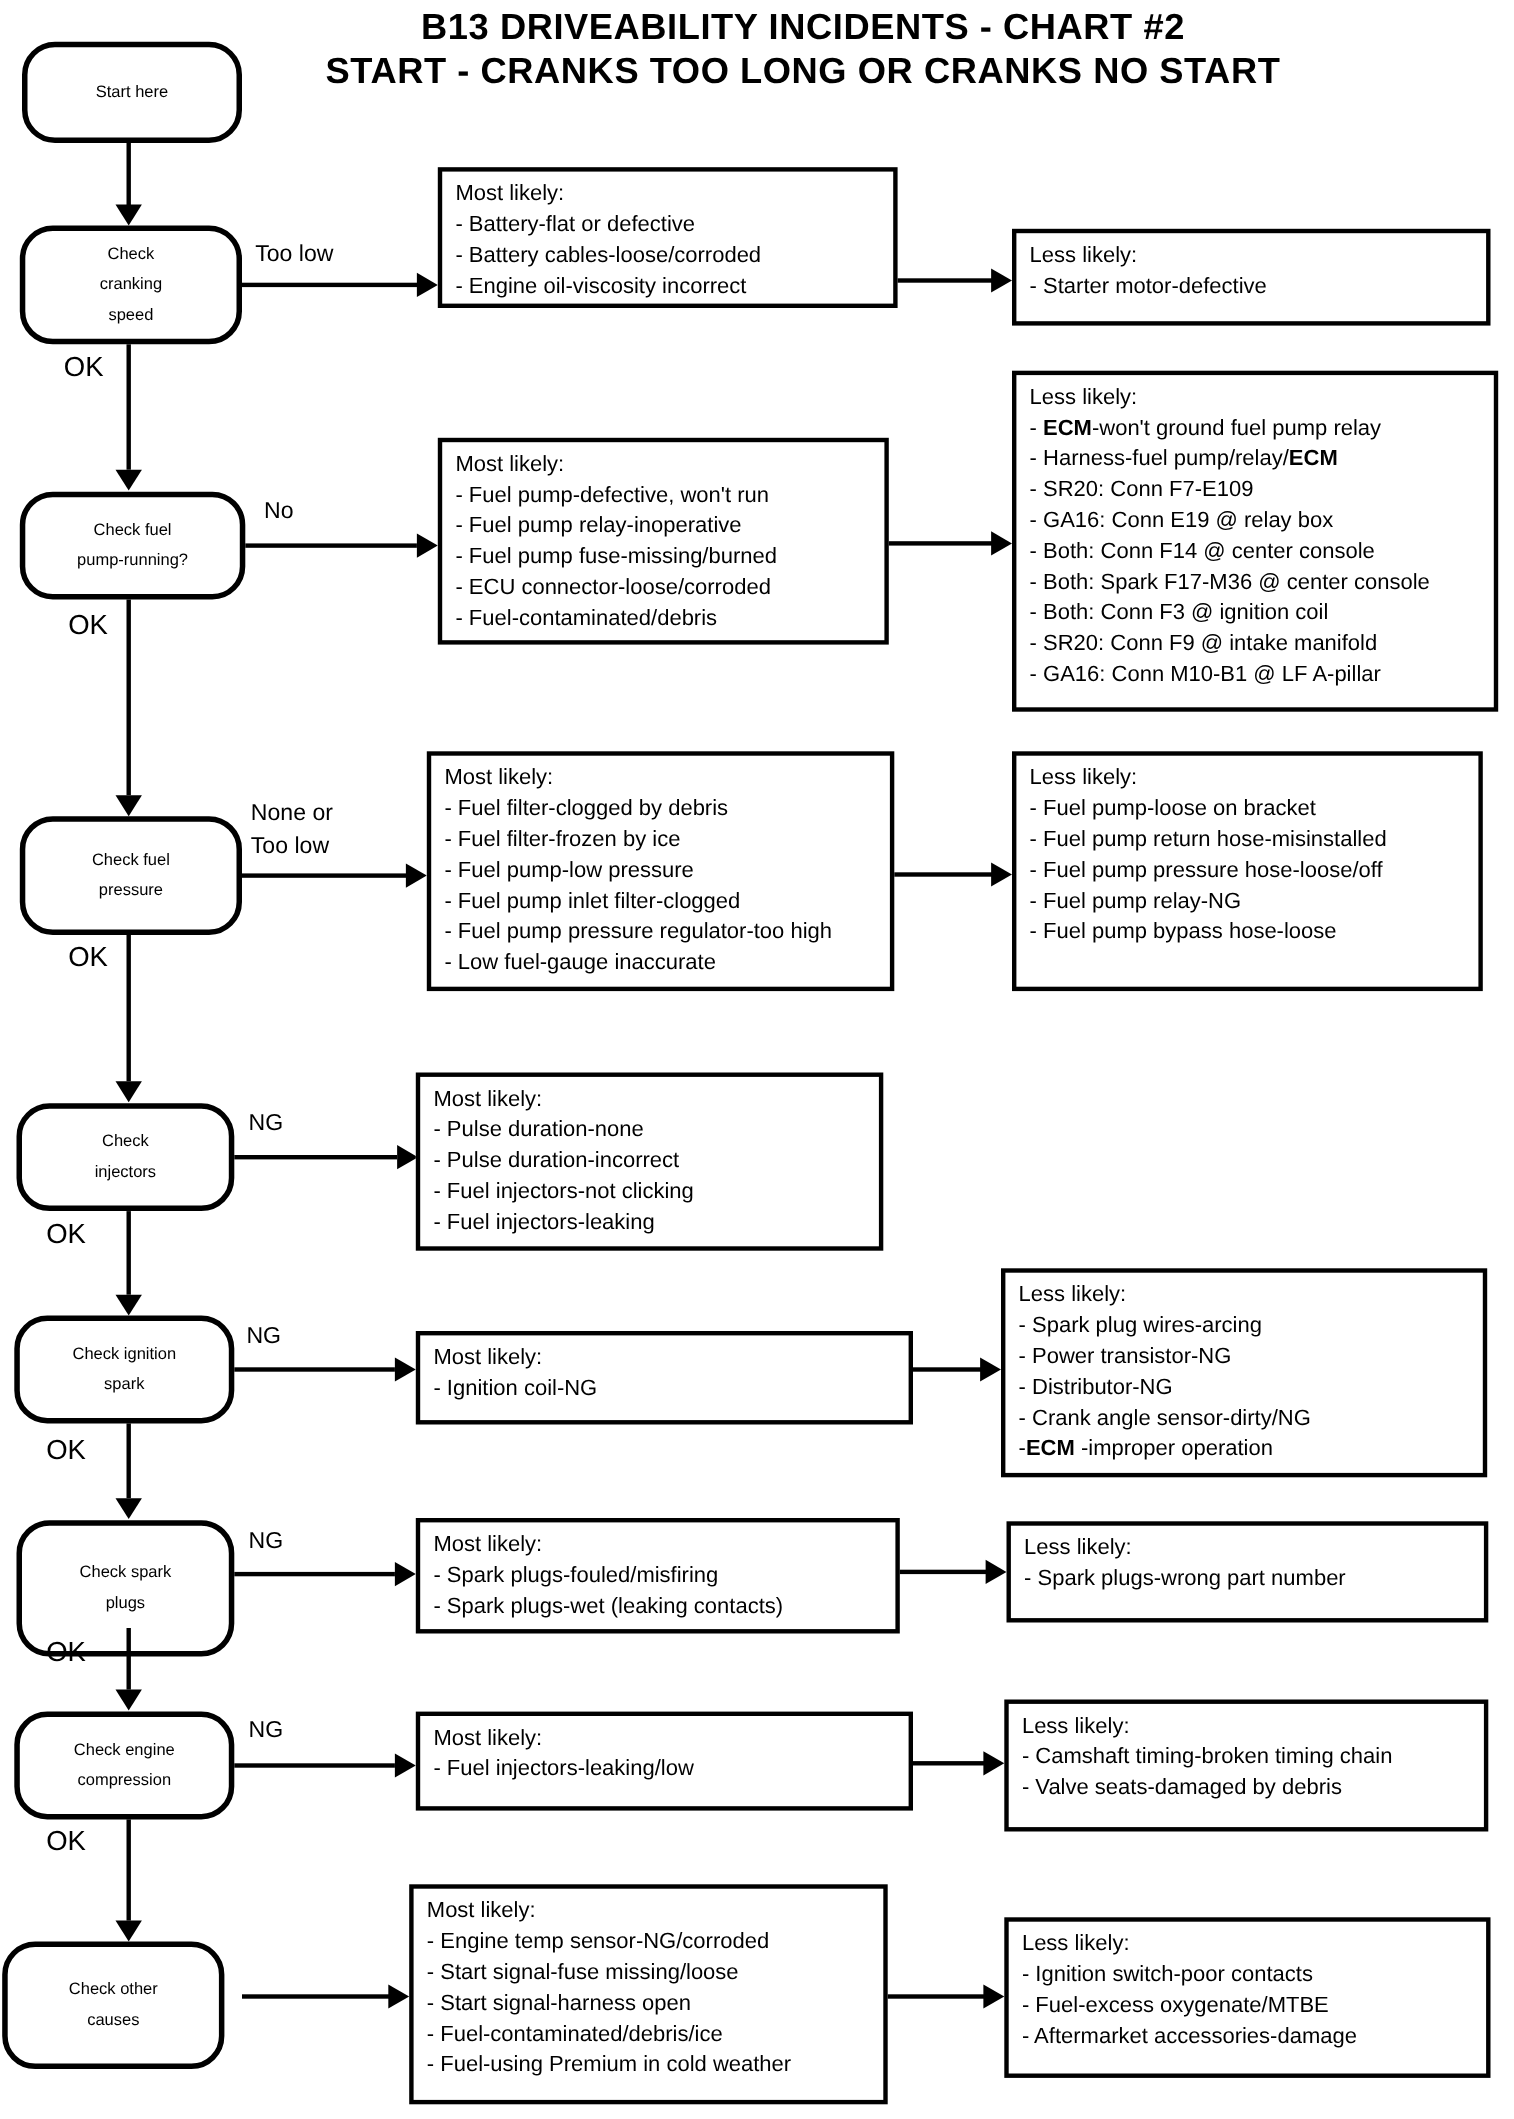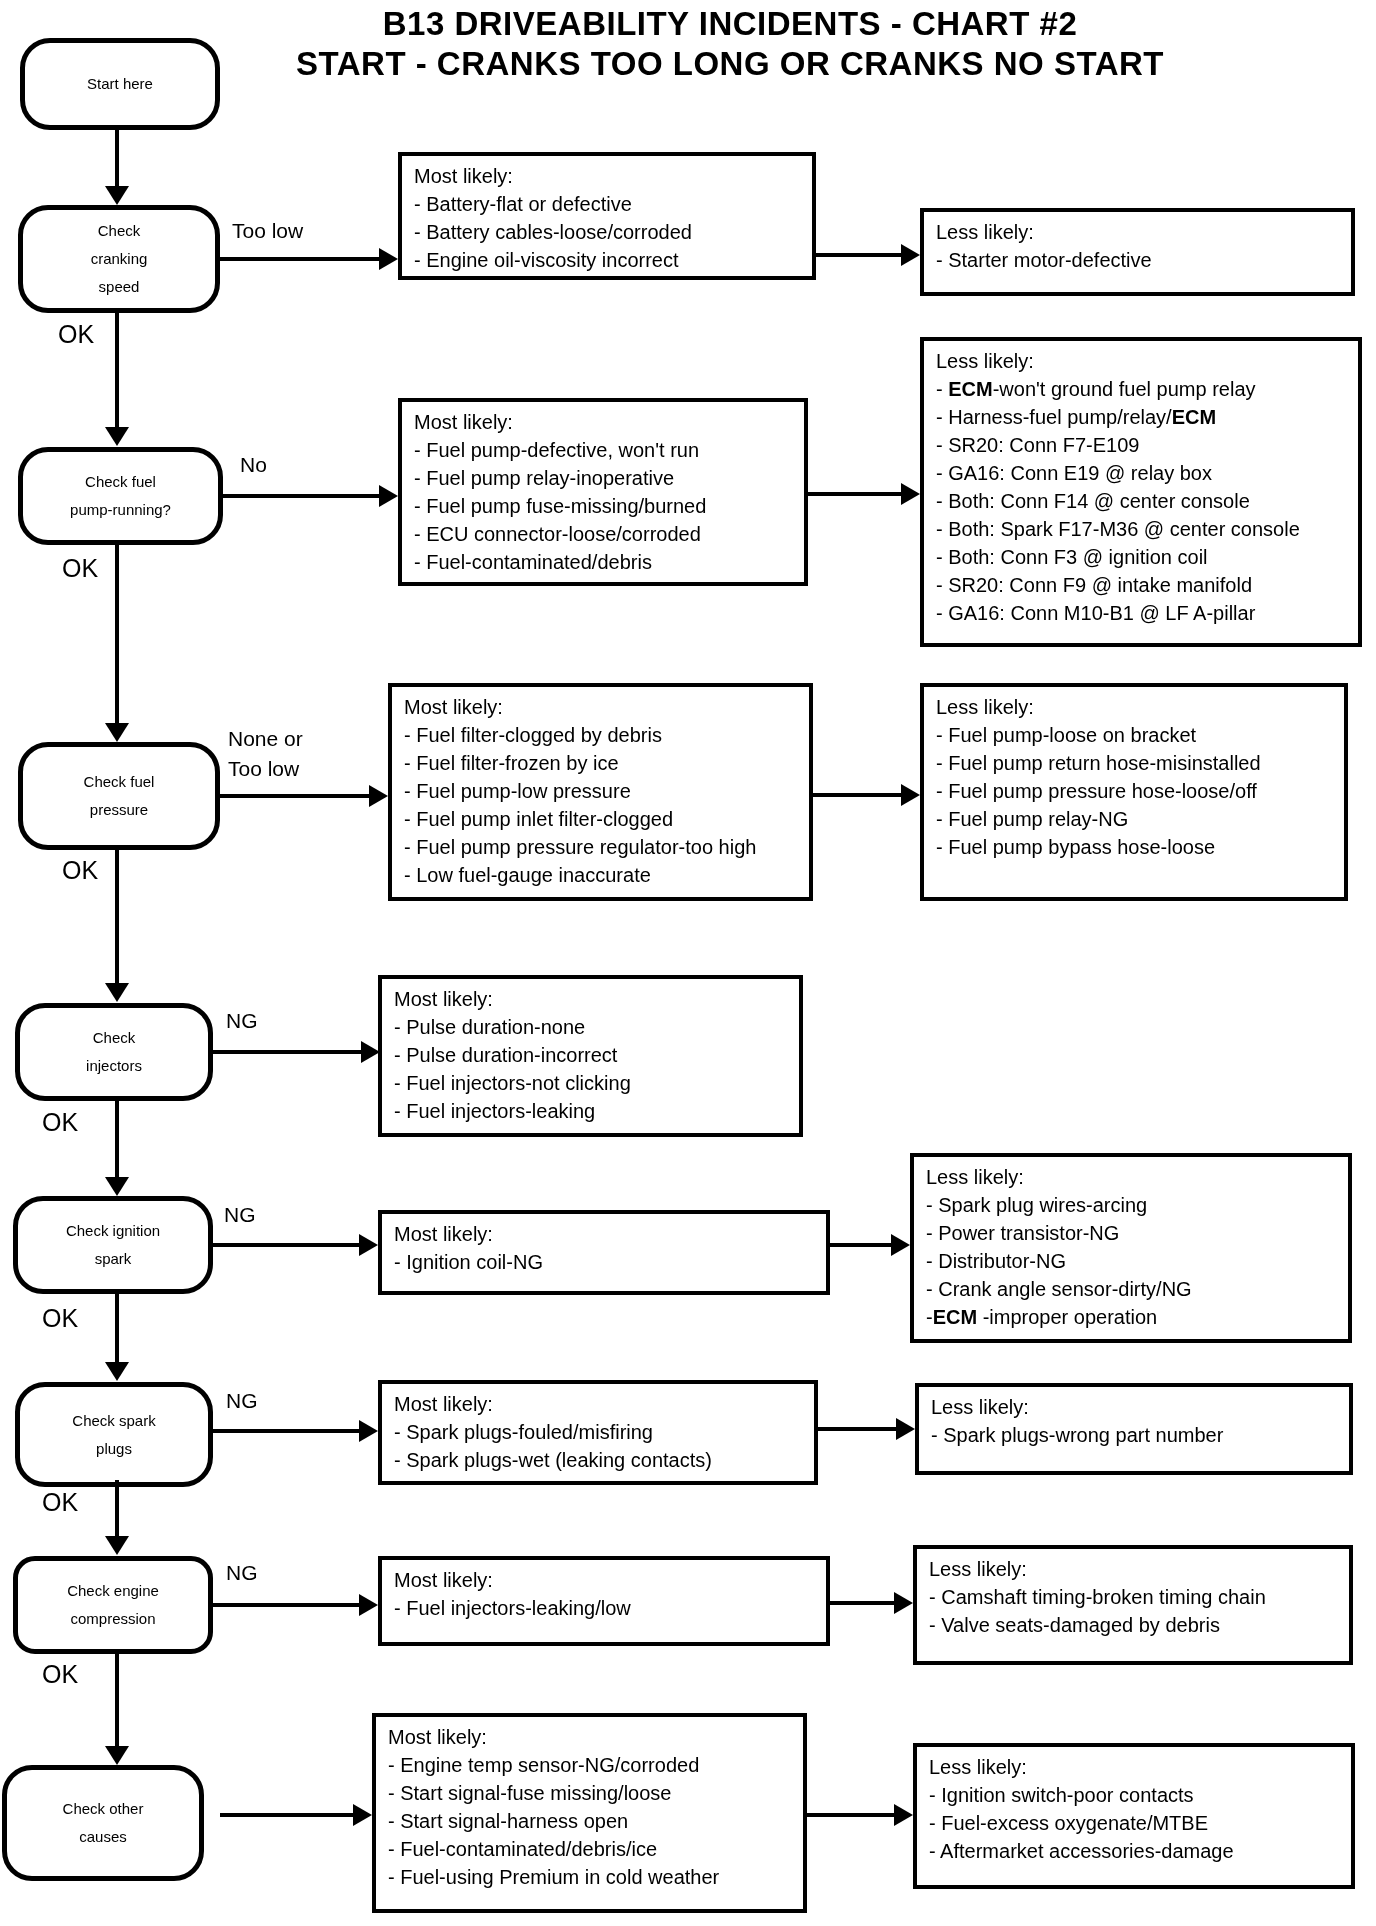--- a/index.html
+++ b/index.html
@@ -169,21 +169,21 @@
         <div class="li-line">- Power transistor-NG</div>
         <div class="li-line">- Distributor-NG</div>
         <div class="li-line">- Crank angle sensor-dirty/NG</div>
         <div class="li-line">-<b>ECM</b> -improper operation</div>
       </div>
   </div>
   <div class="ok" style="left:42px;top:1304px;">OK</div>
   <div class="vl" style="left:115px;top:1294px;height:68px;"></div>
   <div class="ad" style="left:105px;top:1362px;"></div>
 
-  <div class="node" style="left:15px;top:1382px;width:198px;height:105px;">Check spark
+  <div class="node" style="left:15px;top:1382px;width:198px;height:124px;">Check spark
 plugs</div>
   <div class="lbl" style="left:226px;top:1386px;">NG</div>
   <div class="hl" style="left:213px;top:1429px;width:146px;"></div>
   <div class="ar" style="left:359px;top:1420px;"></div>
   <div class="rect" style="left:378px;top:1380px;width:440px;height:105px;">
     <div class="hdr">Most likely:</div>
     <div>
         <div class="li-line">- Spark plugs-fouled/misfiring</div>
         <div class="li-line">- Spark plugs-wet (leaking contacts)</div>
       </div>
@@ -193,21 +193,21 @@
   <div class="rect" style="left:915px;top:1383px;width:438px;height:92px;">
     <div class="hdr">Less likely:</div>
     <div>
         <div class="li-line">- Spark plugs-wrong part number</div>
       </div>
   </div>
   <div class="ok" style="left:42px;top:1488px;">OK</div>
   <div class="vl" style="left:115px;top:1480px;height:56px;"></div>
   <div class="ad" style="left:105px;top:1536px;"></div>
 
-  <div class="node" style="left:13px;top:1556px;width:200px;height:98px;border-radius:22px;">Check engine
+  <div class="node" style="left:13px;top:1556px;width:200px;height:98px;">Check engine
 compression</div>
   <div class="lbl" style="left:226px;top:1558px;">NG</div>
   <div class="hl" style="left:213px;top:1603px;width:146px;"></div>
   <div class="ar" style="left:359px;top:1594px;"></div>
   <div class="rect" style="left:378px;top:1556px;width:452px;height:90px;">
     <div class="hdr">Most likely:</div>
     <div>
         <div class="li-line">- Fuel injectors-leaking/low</div>
       </div>
   </div>

